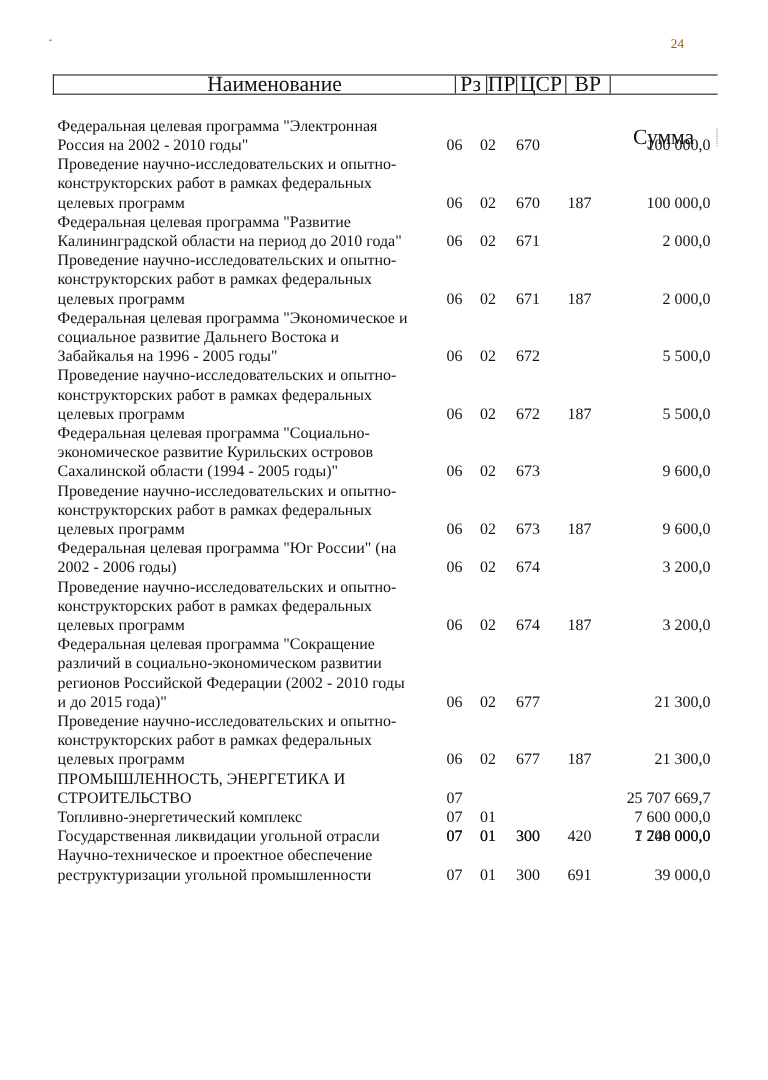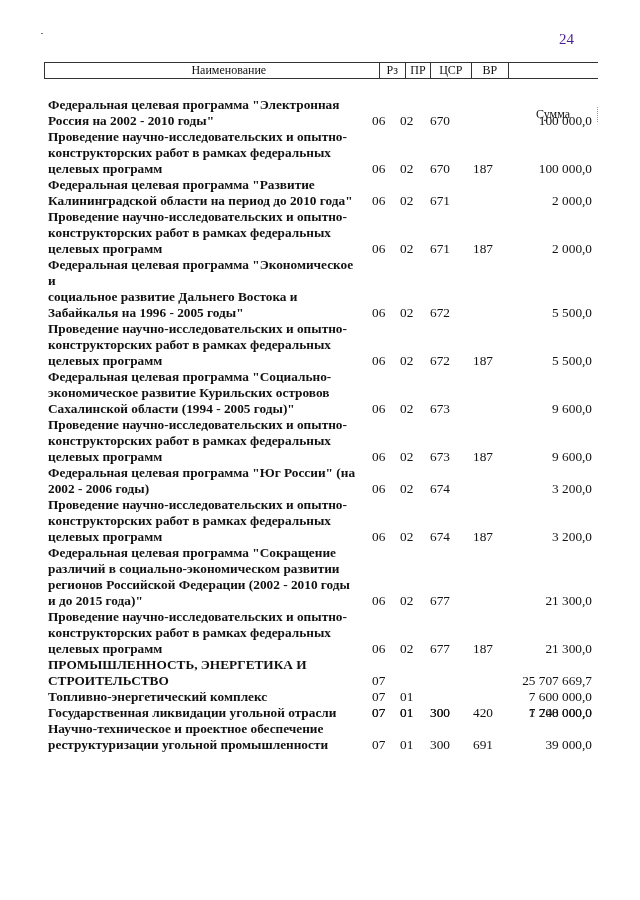--- a/index.html
+++ b/index.html
@@ -2,33 +2,33 @@
 <html><head>
   <meta charset="utf-8">
   <style>
     html, body { margin: 0; padding: 0; background: #ffffff; }
     body {
       width: 640px; height: 900px; position: relative; overflow: hidden;
       font-family: "Liberation Serif", "DejaVu Serif", serif;
       color: #111; font-size: 13.3px;
     }
     .page-number {
-      position: absolute; left: 559px; top: 31px; font-size: 15px; color: #4c1d95;
+      position: absolute; left: 559px; top: 31px; font-size: 11px; color: #a16207;
     }
     .speck { position: absolute; left: 41px; top: 33px; width: 2px; height: 1px; background: #777; }
     .header-table {
       position: absolute; left: 44px; top: 62px; width: 554px; height: 17px;
       border-top: 1px solid #333; border-bottom: 1px solid #333; border-left: 1px solid #333;
-      display: flex; font-size: 12px; box-sizing: border-box; padding-left: 34px;
+      display: flex; font-size: 18px; box-sizing: border-box; padding-left: 34px;
     }
     .hcell { display: flex; align-items: center; justify-content: center; height: 100%; border-right: 1px solid #333; box-sizing: border-box; }
     .hcell.last { border-right: 1px dotted #999; margin-top: 44px; }
     .rows { position: absolute; left: 48px; top: 97px; width: 550px; }
     .row { position: relative; display: flex; line-height: 16px; }
-    .name { width: 312px; white-space: pre-line; font-weight: bold; }
+    .name { width: 312px; white-space: pre-line; }
     .code { position: absolute; bottom: 0; }
     .rz  { left: 324px; }
     .pr  { left: 352px; }
     .csr { left: 382px; }
     .vr  { left: 425px; }
     .sum { position: absolute; bottom: 0; right: 6px; text-align: left; }
   </style>
 </head>
 <body>
 

